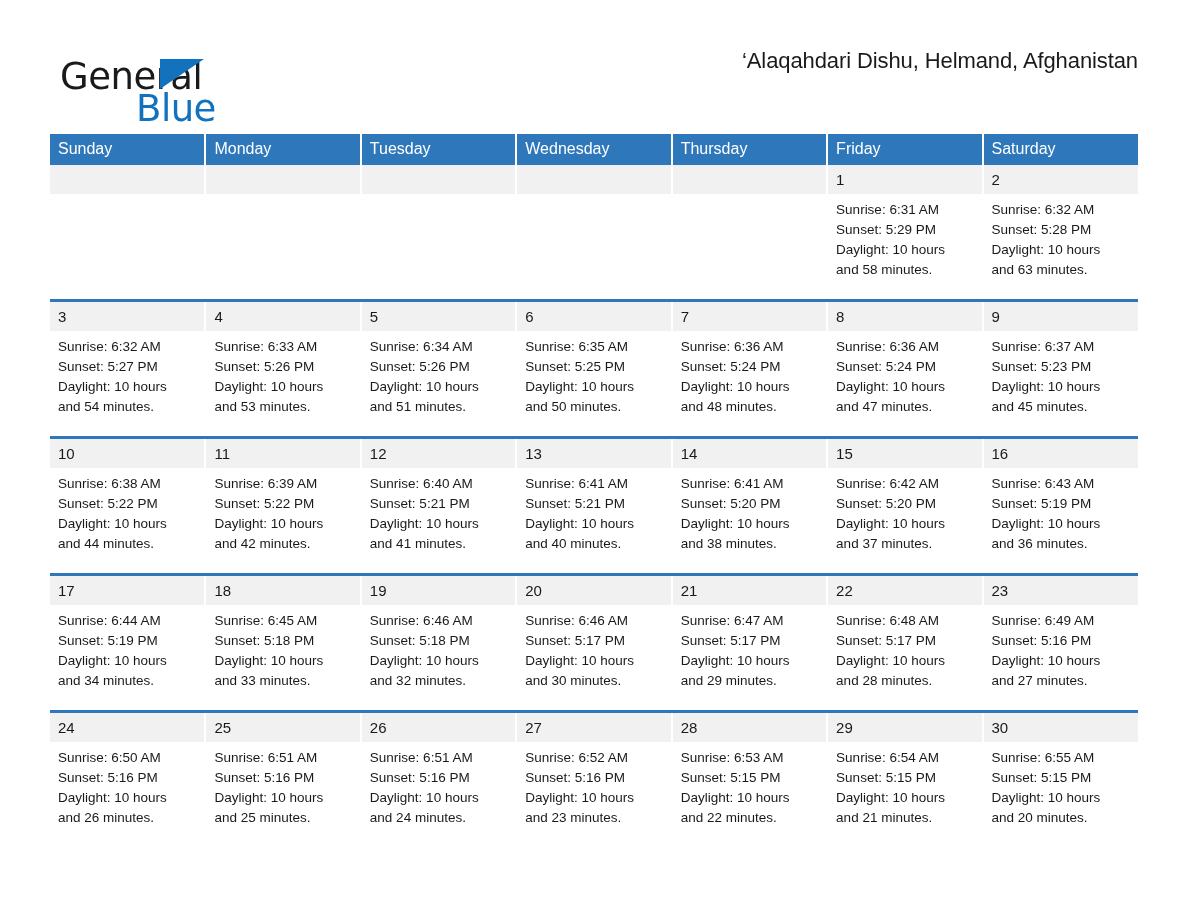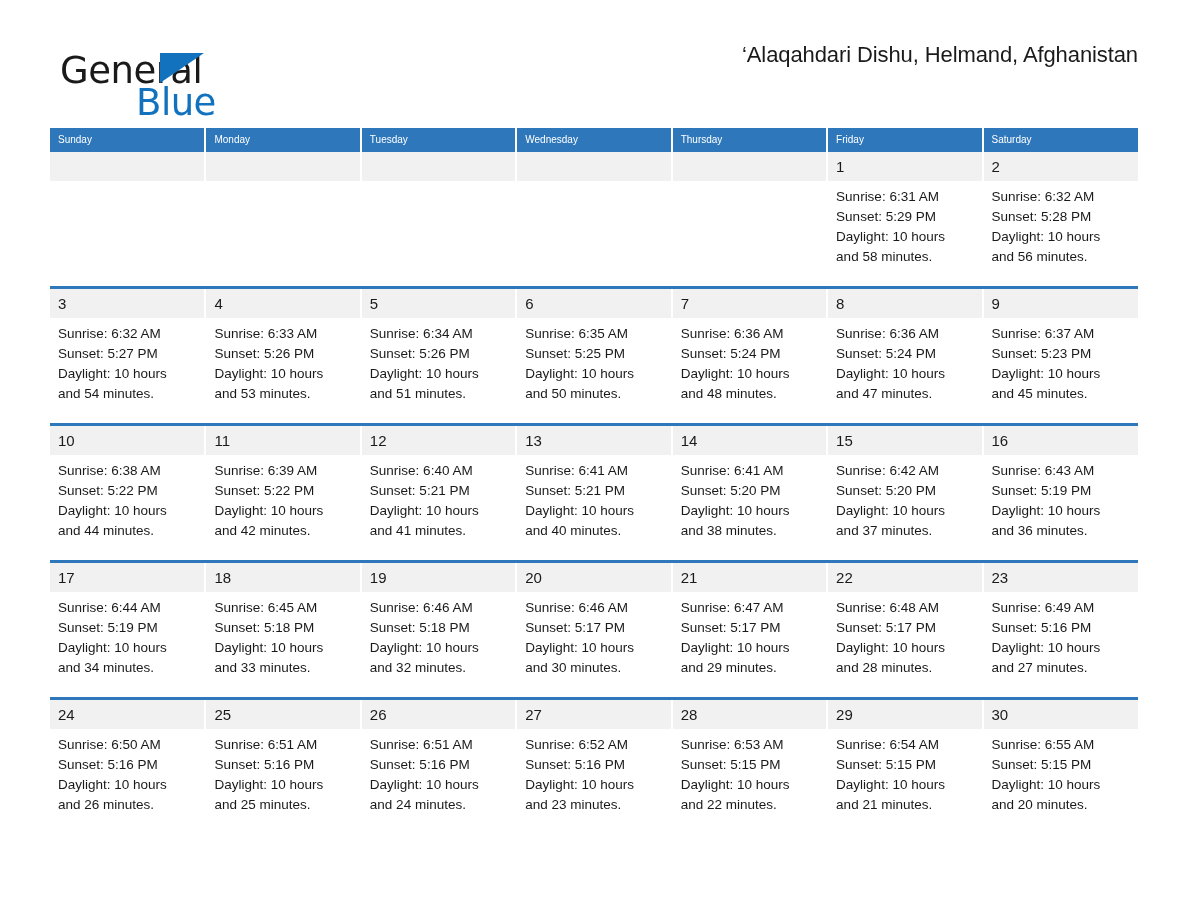--- a/index.html
+++ b/index.html
@@ -12,21 +12,21 @@
     height: 918px;
     font-family: "Liberation Sans", sans-serif;
     color: #000000;
     overflow: hidden;
   }
   .page {
     position: relative;
     width: 1188px;
     height: 818px;
     box-sizing: border-box;
-    padding: 4px 50px;
+    padding: 10px 50px;
   }
 
   
   .header {
     position: relative;
     height: 108px;
     padding-top: 38px;
     box-sizing: border-box;
   }
   .logo {
@@ -88,21 +88,21 @@
   
   .calendar {
     margin-top: 16px;
     width: 1088px;
     border-collapse: collapse;
     table-layout: fixed;
   }
   .calendar th {
     background: #2e77bb;
     color: #ffffff;
-    font-size: 10px;
+    font-size: 16px;
     font-weight: 400;
     text-align: left;
     padding: 6px 0 7px 8px;
     border-right: 2px solid #ffffff;
   }
   .calendar th:last-child { border-right: none; }
 
   .wk-sep td {
     height: 3px;
     padding: 0;
@@ -205,21 +205,21 @@
               <div>Daylight: 10 hours</div>
               <div>and 58 minutes.</div>
             </div>
           </td>
           <td class="daycell">
             <div class="daynum">2</div>
             <div class="dayinfo">
               <div>Sunrise: 6:32 AM</div>
               <div>Sunset: 5:28 PM</div>
               <div>Daylight: 10 hours</div>
-              <div>and 56 minutes.</div>
+              <div>and 63 minutes.</div>
             </div>
           </td>
         </tr>
         <tr class="wk-sep">
           <td colspan="7"></td>
         </tr>
         <tr>
           <td class="daycell">
             <div class="daynum">3</div>
             <div class="dayinfo">

